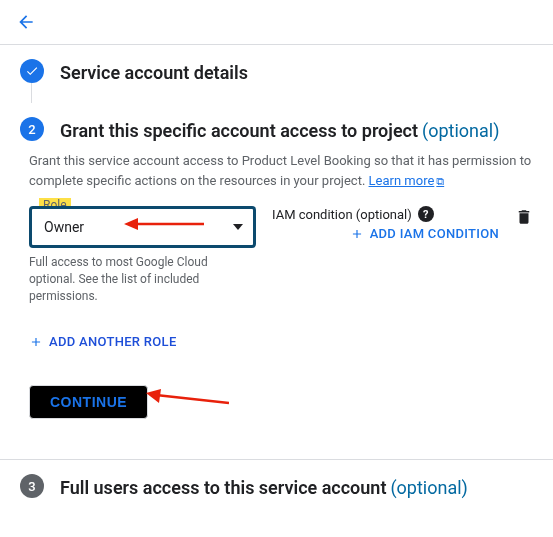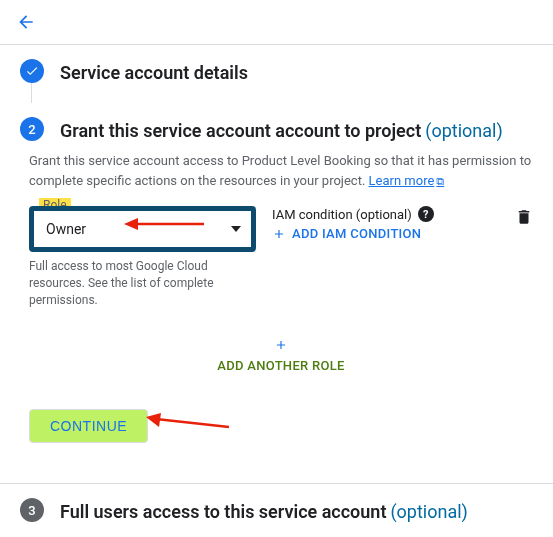--- a/index.html
+++ b/index.html
@@ -15,30 +15,30 @@
 .step-title { font-size: 18px; font-weight: 600; color: #202124; }
 .optional { font-size: 18px; font-weight: 400; color: #0369a1; }
 .connector { border-left: 1px solid #dadce0; margin-left: 31px; height: 20px; }
 .step-content { padding: 0 20px 20px 29px; }
 .desc { font-size: 13px; color: #5f6368; line-height: 1.5; margin: 10px 0 16px; }
 .link { color: #1a73e8; text-decoration: underline; cursor: pointer; }
 .ext-icon { font-size: 11px; margin-left: 2px; }
 .role-row { display: flex; align-items: flex-start; gap: 16px; }
 .role-field { position: relative; flex: 1; max-width: 230px; }
 .role-label { position: absolute; top: -8px; left: 10px; background: #fde047; padding: 0 4px; font-size: 12px; color: #5f6368; }
-.role-select { width: 100%; border: 5px solid #0c4a6e; border-radius: 4px; padding: 10px 30px 10px 12px; font-size: 14px; color: #202124; background: #fff; cursor: pointer; position: relative; }
+.role-select { width: 100%; border: 3px solid #0c4a6e; border-radius: 4px; padding: 10px 30px 10px 12px; font-size: 14px; color: #202124; background: #fff; cursor: pointer; position: relative; }
 .dropdown-arrow { position: absolute; right: 10px; top: 50%; transform: translateY(-50%); pointer-events: none; }
 .role-help { font-size: 12px; color: #5f6368; margin-top: 6px; line-height: 1.4; max-width: 200px; }
 .iam-col { flex: 1; }
 .iam-label { font-size: 13px; color: #202124; display: flex; align-items: center; gap: 6px; margin-bottom: 4px; }
 .help-icon { width: 16px; height: 16px; border-radius: 50%; background: #202124; color: #fff; display: inline-flex; align-items: center; justify-content: center; font-size: 11px; font-weight: bold; cursor: pointer; }
-.add-cond { color: #1a73e8; font-size: 13px; font-weight: 500; cursor: pointer; display: flex; align-items: center; gap: 6px; letter-spacing: 0.3px; }
+.add-cond { color: #1a73e8; font-size: 13px; font-weight: 500; cursor: pointer; display: flex; align-items: center; gap: 6px; letter-spacing: 0.3px; justify-content: flex-end; }
 .delete-btn { cursor: pointer; color: #202124; padding-top: 2px; }
-.add-role { color: #4d7c0f; font-size: 13px; font-weight: 500; cursor: pointer; display: flex; align-items: center; gap: 6px; margin-top: 30px; letter-spacing: 0.3px; flex-direction: column; }
-.continue-btn { margin-top: 36px; border: 1px solid #dadce0; background: #bef264; color: #1a73e8; font-size: 14px; font-weight: 400; padding: 8px 20px; border-radius: 4px; cursor: pointer; letter-spacing: 0.5px; }
+.add-role { color: #1d4ed8; font-size: 13px; font-weight: 500; cursor: pointer; display: flex; align-items: center; gap: 6px; margin-top: 30px; letter-spacing: 0.3px; }
+.continue-btn { margin-top: 36px; border: 1px solid #dadce0; background: #000000; color: #1a73e8; font-size: 14px; font-weight: 700; padding: 8px 20px; border-radius: 4px; cursor: pointer; letter-spacing: 0.5px; }
 .divider-h { border-top: 1px solid #dadce0; margin: 20px 0 0 0; }
 .arrow-annot { position: absolute; pointer-events: none; }
 svg { display: block; }
 </style>
 </head>
 <body>
 
 <div class="header">
   <span class="back-btn">
     <svg width="20" height="20" viewBox="0 0 24 24">
@@ -53,42 +53,42 @@
         <path fill="#fff" d="M9 16.17L4.83 12l-1.42 1.41L9 19 21 7l-1.41-1.41z"></path>
       </svg>
   </div>
   <div class="step-title">Service account details</div>
 </div>
 <div class="connector"></div>
 
 <div class="step-row">
   <div class="step-icon active">2</div>
   <div>
-    <span class="step-title">Grant this service account account to project</span>
+    <span class="step-title">Grant this specific account access to project</span>
     <span class="optional">(optional)</span>
   </div>
 </div>
 
 <div class="step-content">
   <p class="desc">
     <span>Grant this service account access to Product Level Booking so that it has permission to complete specific actions on the resources in your project. </span><span class="link"><span>Learn more</span><span class="ext-icon">⧉</span></span>
   </p>
 
   <div class="role-row" style="position:relative;">
     <div class="role-field">
       <span class="role-label">Role</span>
       <div class="role-select">
         <span>Owner</span>
         <span class="dropdown-arrow">
           <svg width="10" height="6" viewBox="0 0 10 6">
               <path fill="#202124" d="M0 0l5 6 5-6z"></path>
             </svg>
         </span>
       </div>
-      <div class="role-help">Full access to most Google Cloud resources. See the list of complete permissions.</div>
+      <div class="role-help">Full access to most Google Cloud optional. See the list of included permissions.</div>
     </div>
 
     <div class="iam-col">
       <div class="iam-label">
         <span>IAM condition (optional)</span>
         <span class="help-icon">?</span>
       </div>
       <div class="add-cond">
         <svg width="14" height="14" viewBox="0 0 24 24">
             <path fill="#1a73e8" d="M19 13h-6v6h-2v-6H5v-2h6V5h2v6h6z"></path>

